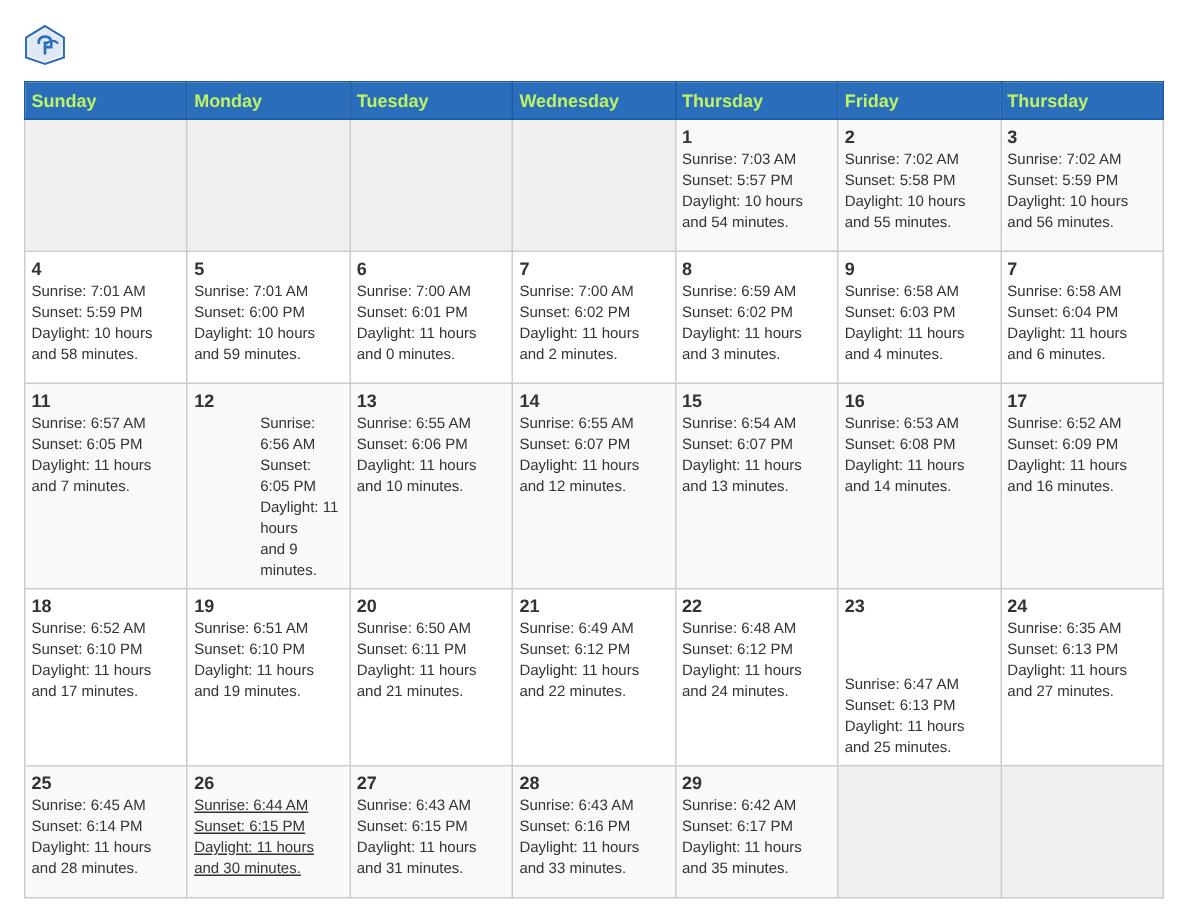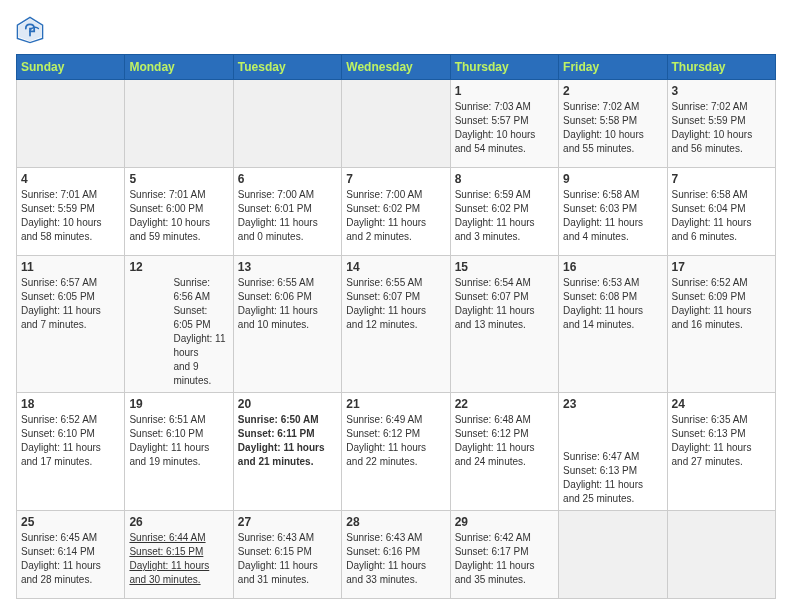--- a/index.html
+++ b/index.html
@@ -275,21 +275,21 @@
           </td>
           <td>
             <span class="day-num">19</span>
             <div class="day-info" style="white-space: pre-line;">Sunrise: 6:51 AM
 Sunset: 6:10 PM
 Daylight: 11 hours
 and 19 minutes.</div>
           </td>
           <td>
             <span class="day-num">20</span>
-            <div class="day-info" style="white-space: pre-line; font-weight: bold;">Sunrise: 6:50 AM
+            <div class="day-info" style="white-space: pre-line;">Sunrise: 6:50 AM
 Sunset: 6:11 PM
 Daylight: 11 hours
 and 21 minutes.</div>
           </td>
           <td>
             <span class="day-num">21</span>
             <div class="day-info" style="white-space: pre-line;">Sunrise: 6:49 AM
 Sunset: 6:12 PM
 Daylight: 11 hours
 and 22 minutes.</div>

